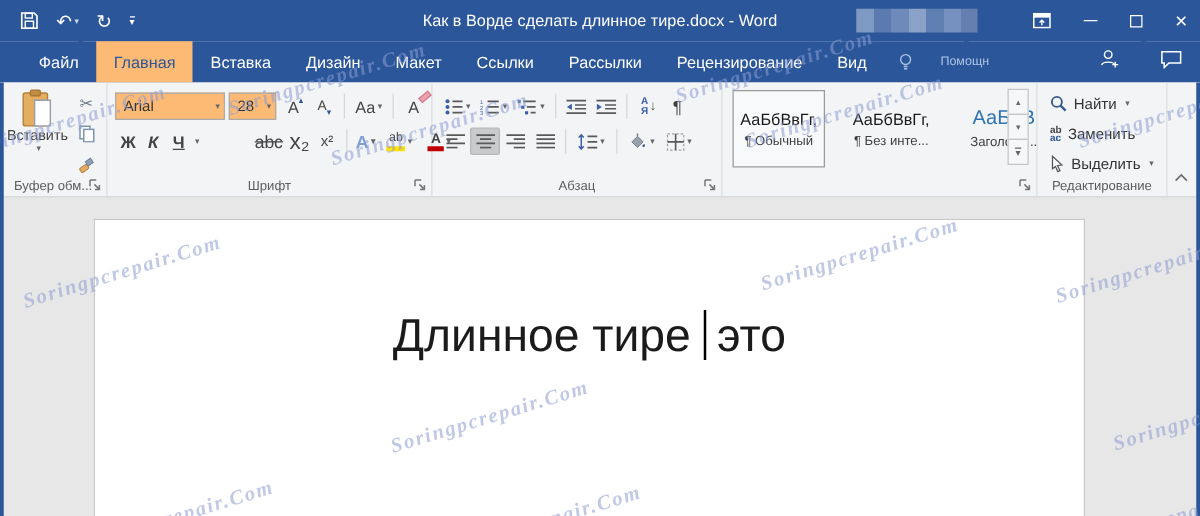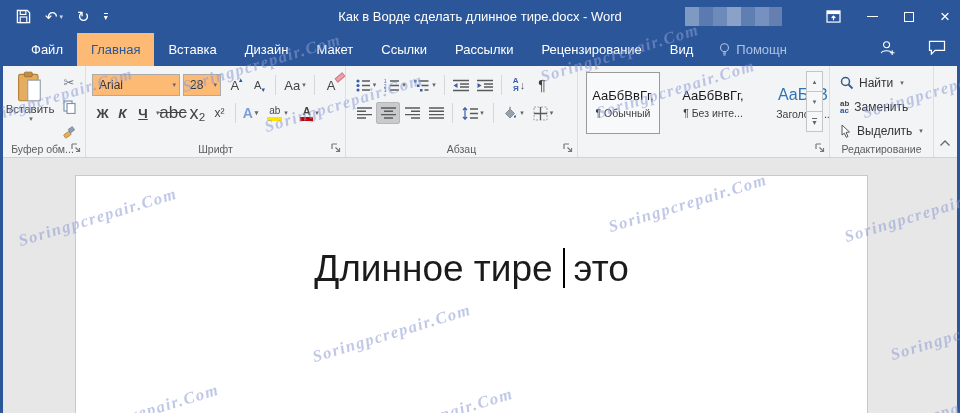--- a/index.html
+++ b/index.html
@@ -22,21 +22,21 @@
   .wbtn { color:#fff; font-size:14px; display:inline-flex; align-items:center; justify-content:center; }
   .minbar { display:inline-block; width:11px; height:1.5px; background:#fff; }
   .maxbox { display:inline-block; width:10px; height:10px; border:1.3px solid #fff; }
   .closex { font-size:17px; font-weight:400; line-height:14px; }
 
   
   .tabrow { position:absolute; left:0; top:33px; width:960px; height:33px; background:#2b579a; display:flex; align-items:stretch; z-index:2; }
   .tab { color:#fff; font-size:13px; display:flex; align-items:center; padding:0 14px; cursor:default; white-space:nowrap; }
   .tab.active { background:#fdba74; color:#2b579a; }
   .tab.first { margin-left:17px; }
-  .tellme { display:flex; align-items:center; gap:6px; color:#aec2e2; font-size:13px; padding:0 10px; margin-left:2px; }
+  .tellme { display:flex; align-items:center; gap:22px; color:#aec2e2; font-size:10px; padding:0 10px; margin-left:2px; }
   .tabrow-right { position:absolute; right:14px; top:0; height:33px; display:flex; align-items:center; gap:32px; }
 
   
   .ribbon { position:absolute; left:0; top:66px; width:960px; height:92px; background:#f3f4f6; border-bottom:1px solid #d2d2d2; z-index:2; }
   .rgroup { position:absolute; top:0; height:91px; border-right:1px solid #dcdee0; }
   .glabel { position:absolute; bottom:2px; left:0; right:0; text-align:center; font-size:10.5px; color:#5d5d5d; white-space:nowrap; }
   .launcher { position:absolute; right:3px; bottom:3px; width:12px; height:12px; }
   .rrow { position:absolute; left:6px; display:flex; align-items:center; }
   .rbtn { display:inline-flex; align-items:center; justify-content:center; height:22px; color:#444; font-size:13px; border-radius:2px; position:relative; }
   .rbtn.active-toggle { background:#c8cacc; border:1px solid #b5b7b9; }
@@ -46,21 +46,21 @@
 
   
   .pastebtn { position:absolute; left:6px; top:5px; width:48px; height:70px; display:flex; flex-direction:column; align-items:center; font-size:11.5px; color:#444; }
   .minicol { position:absolute; left:58px; top:5px; display:flex; flex-direction:column; gap:3px; }
   .minibtn { width:22px; height:22px; display:flex; align-items:center; justify-content:center; font-size:13px; color:#6f7b88; }
 
   
   .bold-ic { font-weight:bold; font-size:13.5px; }
   .ital-ic { font-style:italic; font-weight:bold; font-size:13.5px; }
   .und-ic { text-decoration:underline; font-weight:bold; font-size:13.5px; }
-  .strk-ic { text-decoration:line-through; font-size:17px; }
+  .strk-ic { text-decoration:line-through; font-size:14px;margin-left:42px; }
   .fx-ic { color:#7e9fd6; font-weight:bold; font-size:14px; }
   .stacked { display:flex; flex-direction:column; align-items:center; line-height:10px; }
   .ybar { width:15px; height:4px; background:#ffe300; margin-top:1px; }
   .rbar { width:13px; height:4px; background:#c00000; margin-top:1px; }
   .growshrink { font-size:13px; position:relative; }
   .gs-up { font-size:7px; color:#2b579a; position:relative; top:-5px; left:0px; }
   .gs-dn { font-size:7px; color:#2b579a; position:relative; top:5px; left:0px; }
   .eraser { position:absolute; width:10px; height:5px; background:#f0a3ae; border:1px solid #cf7d8b; transform:rotate(-40deg); right:-2px; top:1px; }
 
   

